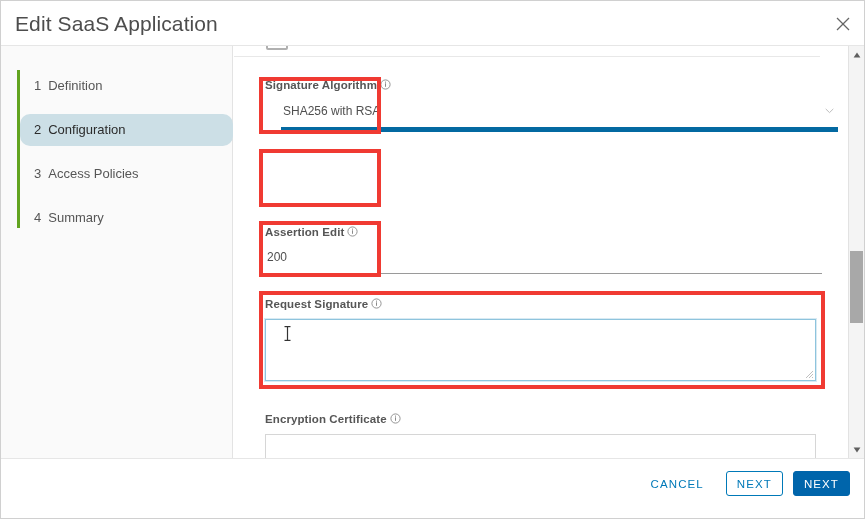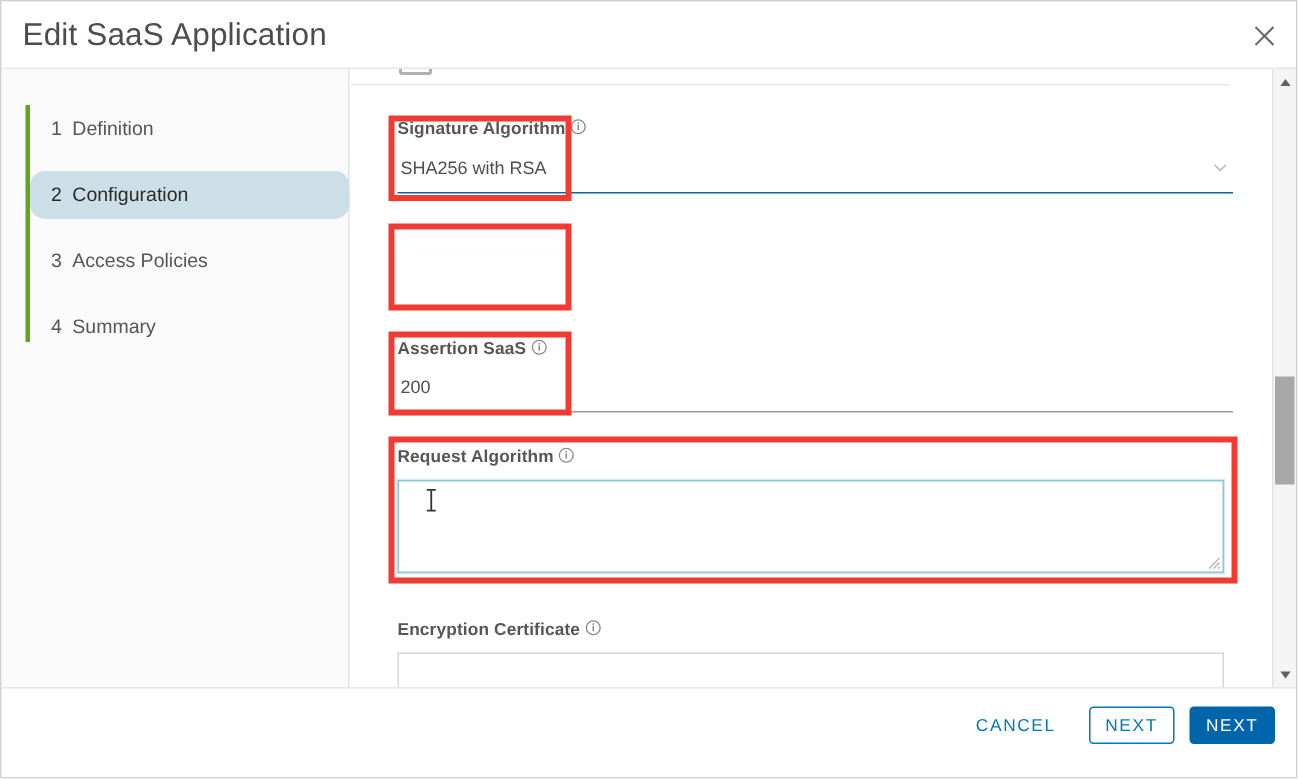--- a/index.html
+++ b/index.html
@@ -149,22 +149,23 @@
     display: inline-block;
     vertical-align: -1px;
     margin-left: 3px;
   }
   .info-icon svg { display:block; }
 
   .select-row {
     position: relative;
     width: 557px;
     height: 27px;
-    border-bottom: 1px solid #0369a1;
+    border-bottom: 5px solid #0369a1;
     margin-top: 9px;
+    margin-left: 16px;
   }
   .select-value {
     position: absolute;
     left: 2px;
     top: 4px;
     font-size: 12px;
     color: #4f4f4f;
     white-space: nowrap;
   }
   .chevron {
@@ -387,34 +388,34 @@
             <svg width="9" height="6" viewBox="0 0 9 6">
                 <path d="M0.7 0.9 L4.5 4.6 L8.3 0.9" fill="none" stroke="#bdbdbd" stroke-width="1"></path>
               </svg>
           </span>
         </div>
       </div>
 
 
       <div class="field" style="top:180px;">
         <div class="field-label">
-          <span>Assertion SaaS</span><span class="info-icon"><svg width="11" height="11" viewBox="0 0 11 11">
+          <span>Assertion Edit</span><span class="info-icon"><svg width="11" height="11" viewBox="0 0 11 11">
                 <circle cx="5.5" cy="5.5" r="4.6" fill="none" stroke="#8a8a8a" stroke-width="0.9"></circle>
                 <rect x="5" y="4.3" width="1" height="3.5" fill="#8a8a8a"></rect>
                 <rect x="5" y="2.6" width="1" height="1.1" fill="#8a8a8a"></rect>
               </svg></span>
         </div>
         <div class="text-row">
           <span class="text-value">200</span>
         </div>
       </div>
 
       <div class="field" style="top:252px;">
         <div class="field-label">
-          <span>Request Algorithm</span><span class="info-icon"><svg width="11" height="11" viewBox="0 0 11 11">
+          <span>Request Signature</span><span class="info-icon"><svg width="11" height="11" viewBox="0 0 11 11">
                 <circle cx="5.5" cy="5.5" r="4.6" fill="none" stroke="#8a8a8a" stroke-width="0.9"></circle>
                 <rect x="5" y="4.3" width="1" height="3.5" fill="#8a8a8a"></rect>
                 <rect x="5" y="2.6" width="1" height="1.1" fill="#8a8a8a"></rect>
               </svg></span>
         </div>
         <div class="textarea-box">
           <span class="resize-grip">
             <svg width="10" height="10" viewBox="0 0 10 10">
               <line x1="9" y1="2" x2="2" y2="9" stroke="#b0b0b0" stroke-width="0.8"></line>
               <line x1="9" y1="5" x2="5" y2="9" stroke="#b0b0b0" stroke-width="0.8"></line>

